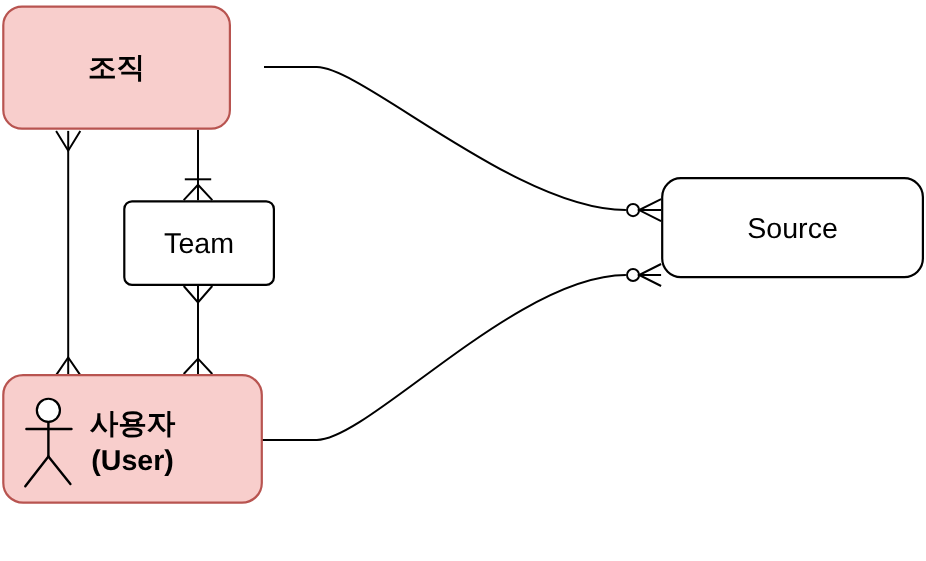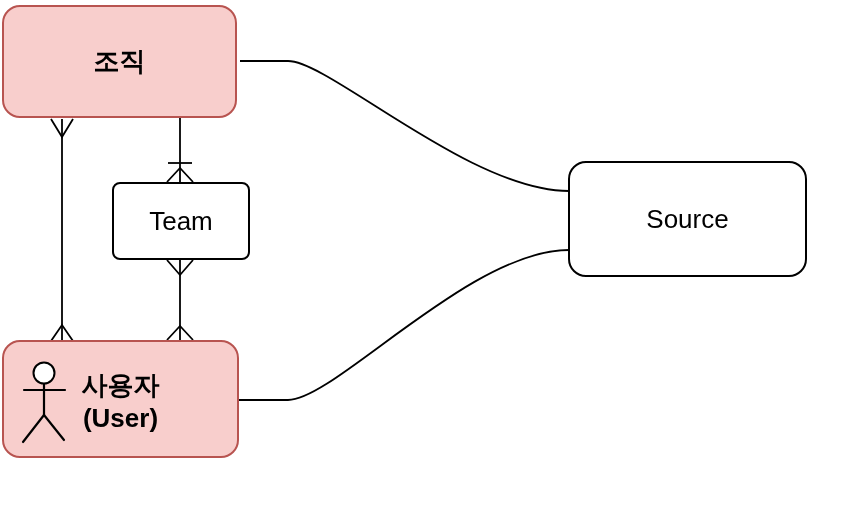--- a/index.html
+++ b/index.html
@@ -53,35 +53,36 @@
     border: 2.5px solid #B85450;
     border-radius: 18px;
     font-weight: bold;
   }
   .plain {
     background: #ffffff;
     border: 2px solid #000000;
   }
   #entity-organization {
     left: 2px; top: 5px;
-    width: 235px; height: 113px;
+    width: 208px; height: 113px;
   }
   #entity-team {
     left: 112px; top: 182px;
     width: 138px; height: 78px;
     border-radius: 8px;
   }
   #entity-user {
     left: 2px; top: 340px;
     width: 237px; height: 118px;
     padding-top: 6px;
+    border-radius: 19px;
   }
   #entity-source-repository {
-    left: 568px; top: 161px;
-    width: 239px; height: 116px;
+    left: 601px; top: 161px;
+    width: 239px; height: 92px;
     border-radius: 18px;
   }
   .actor {
     position: absolute;
     left: 14px; top: 17px;
     z-index: 3;
   }
   .actor circle {
     fill: #ffffff;
     stroke: #000000;

